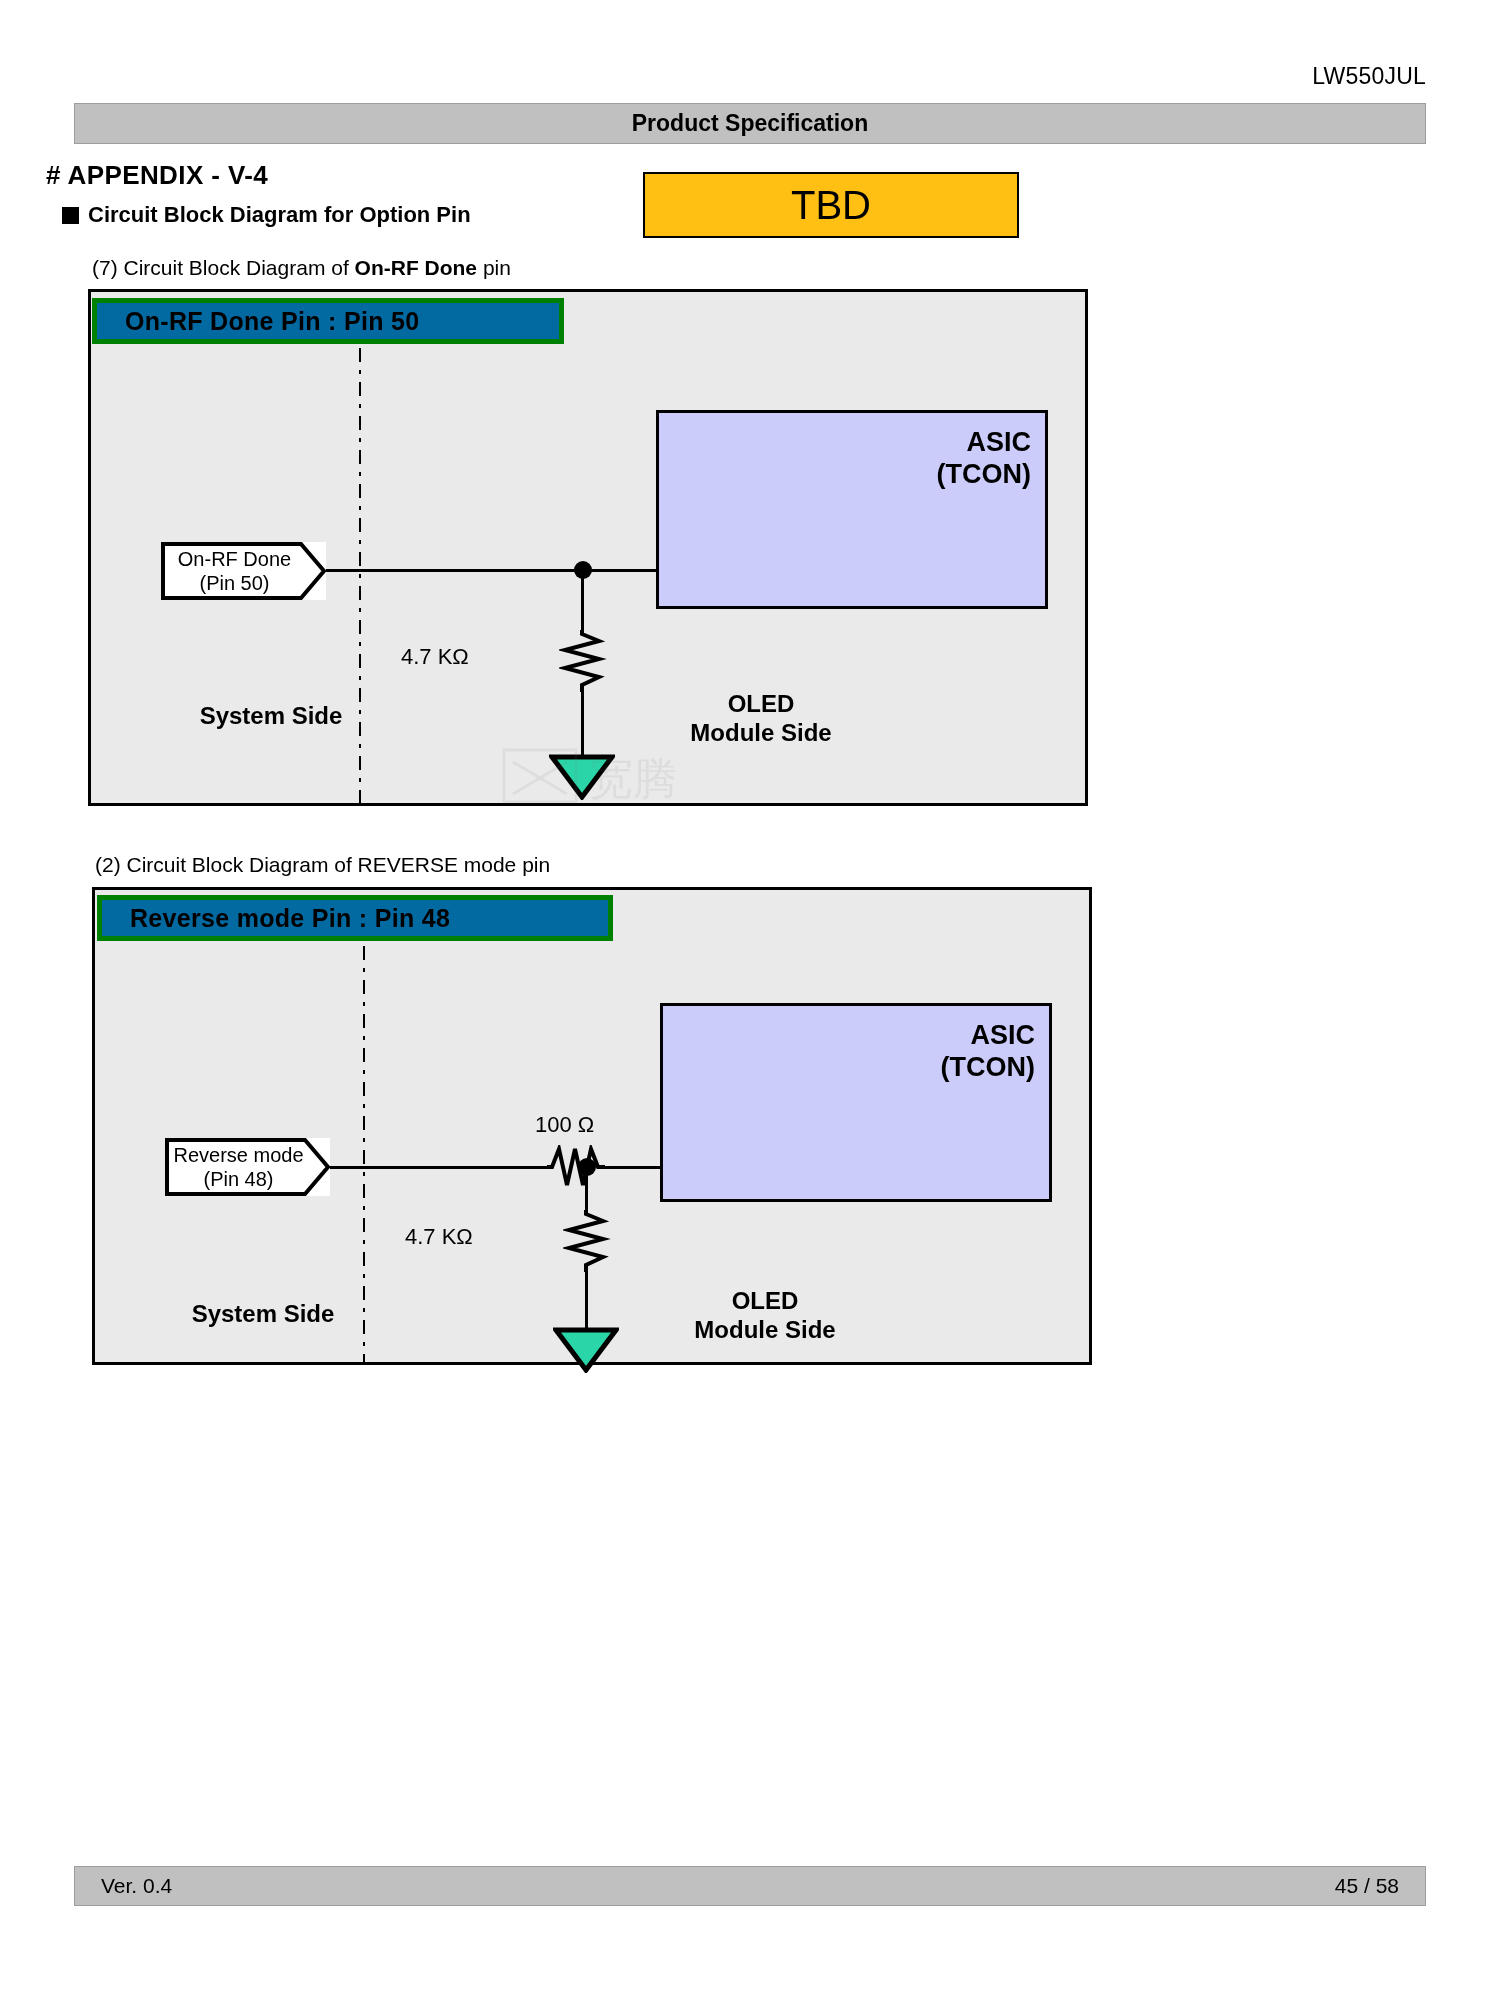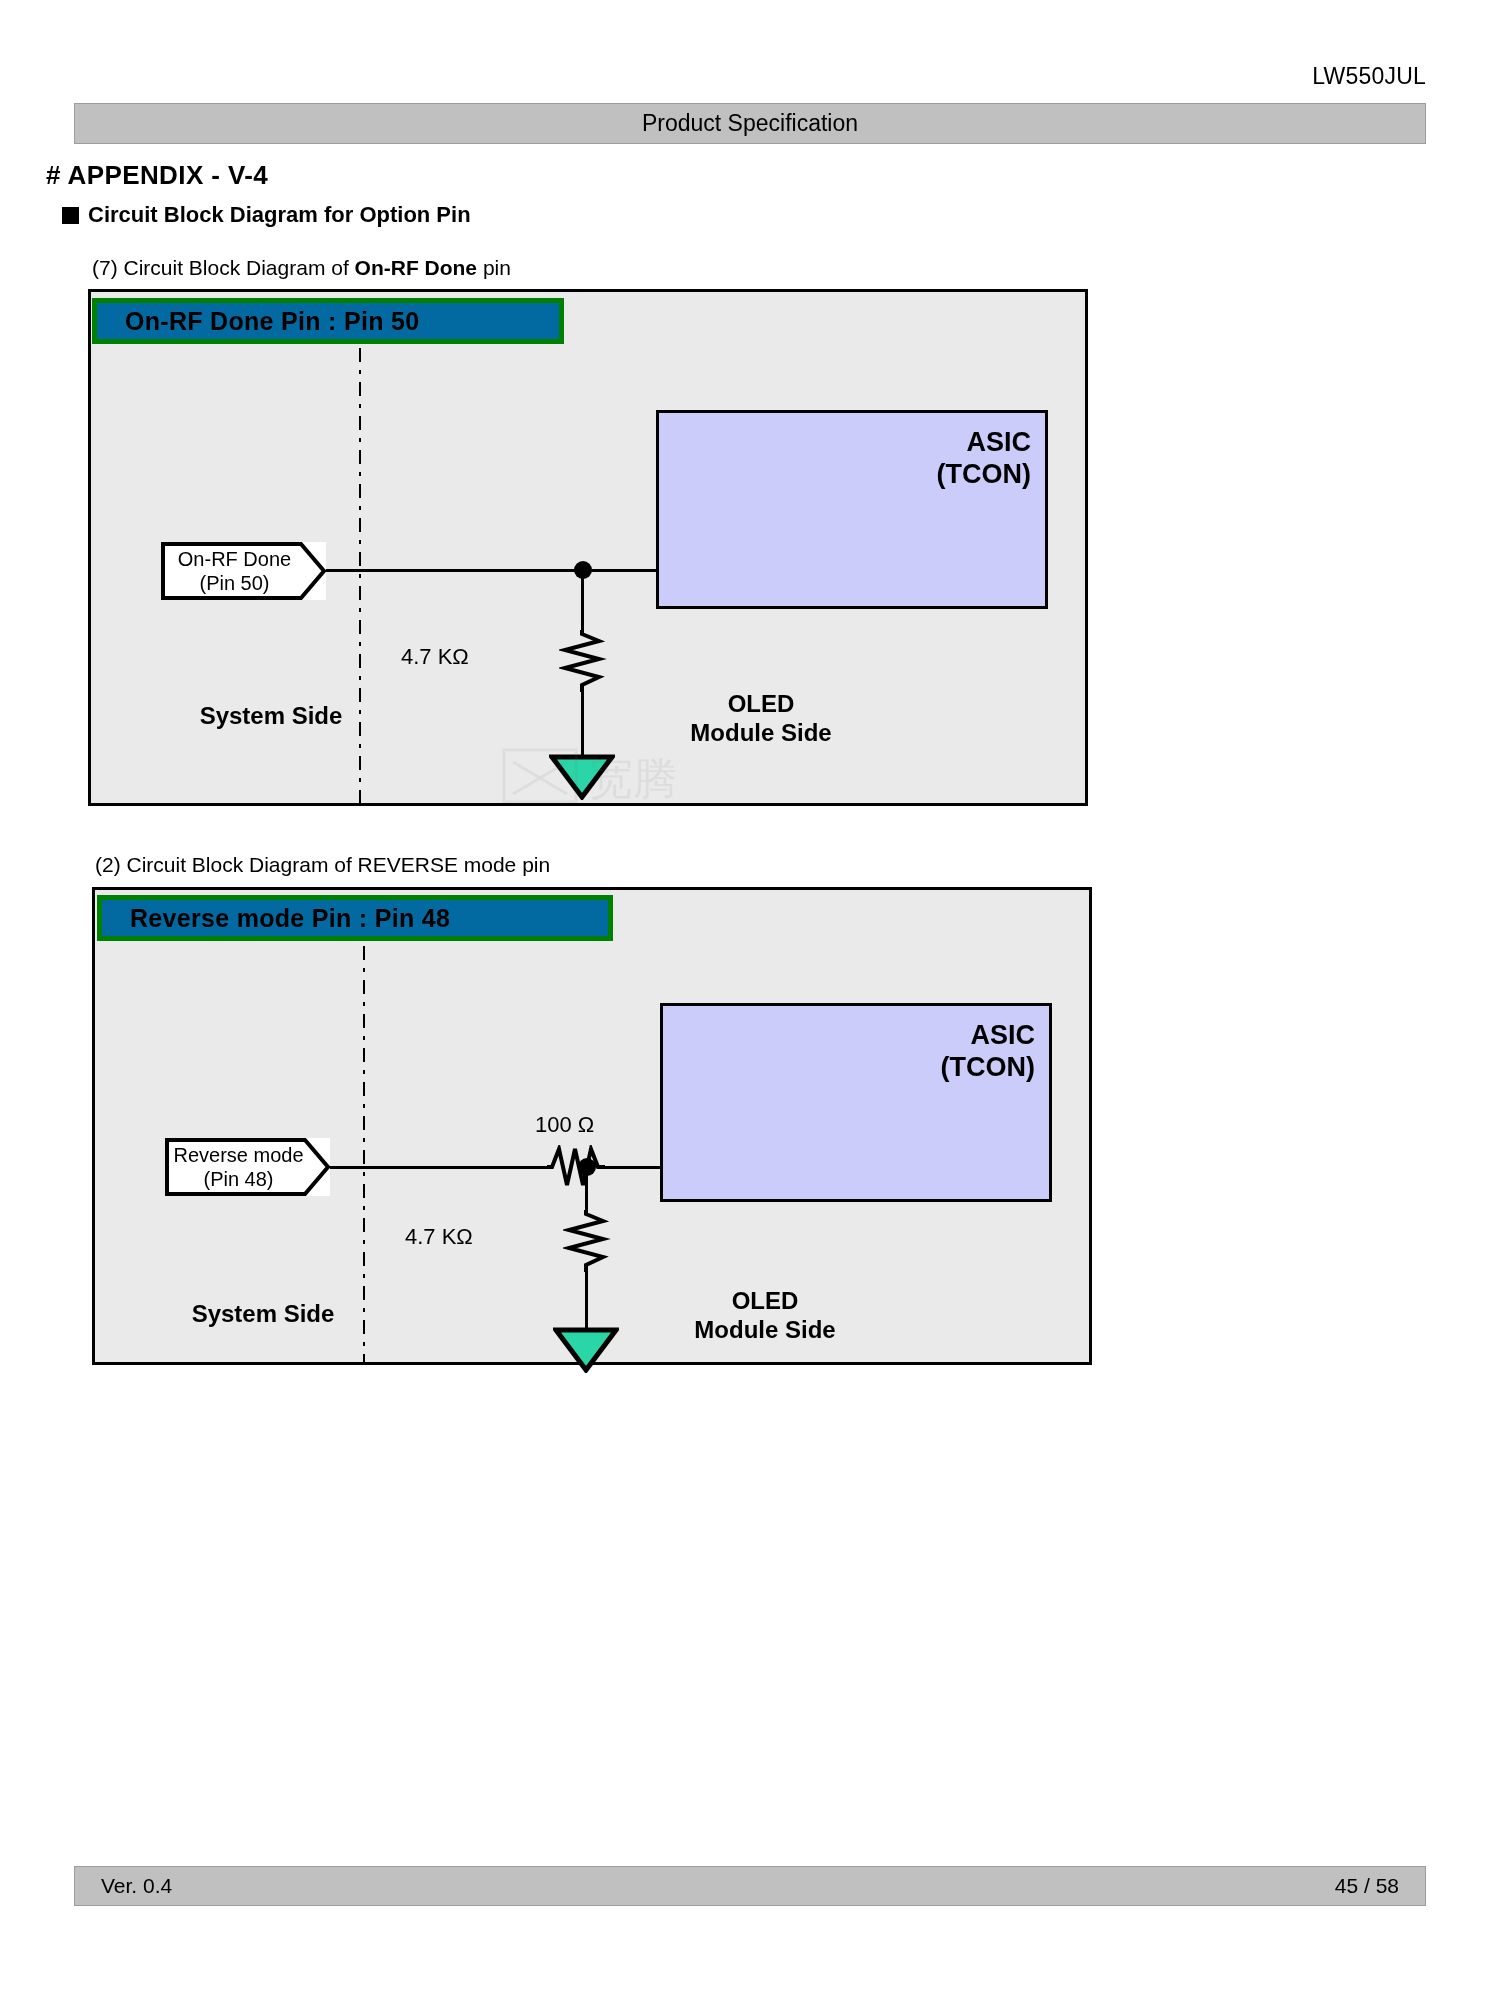--- a/index.html
+++ b/index.html
@@ -19,20 +19,21 @@
     font-size:23px;letter-spacing:.2px;
   }
   .title-bar{
     position:absolute;left:74px;top:103px;
     width:1352px;height:41px;
     background:#c0c0c0;
     border:1px solid #9d9d9d;
     box-sizing:border-box;
     display:flex;align-items:center;justify-content:center;
     font-size:23px;
+    font-weight:bold;
   }
 
   
   .appendix{
     position:absolute;left:46px;top:160px;
     font-size:26px;font-weight:bold;letter-spacing:.4px;
   }
   .section-head{
     position:absolute;left:62px;top:202px;
     font-size:22px;font-weight:bold;
@@ -175,20 +176,23 @@
     <span>Product Specification</span>
   </div>
 
   <div class="appendix"># APPENDIX - V-4</div>
 
   <div class="section-head">
     <span class="sq"></span>
     <span>Circuit Block Diagram  for Option Pin</span>
   </div>
 
+  <div class="tbd-box">
+    <span>TBD</span>
+  </div>
 
   <div class="caption" style="left:92px;top:256px;">
     <span>(7) Circuit Block Diagram of </span><b>On-RF Done</b><span> pin</span>
   </div>
 
   <div class="diagram" id="diagram1">
 
     <div class="divider" style="left:268px;top:56px;height:455px;"></div>
 
     <div class="asic" style="left:565px;top:118px;width:392px;height:199px;">

